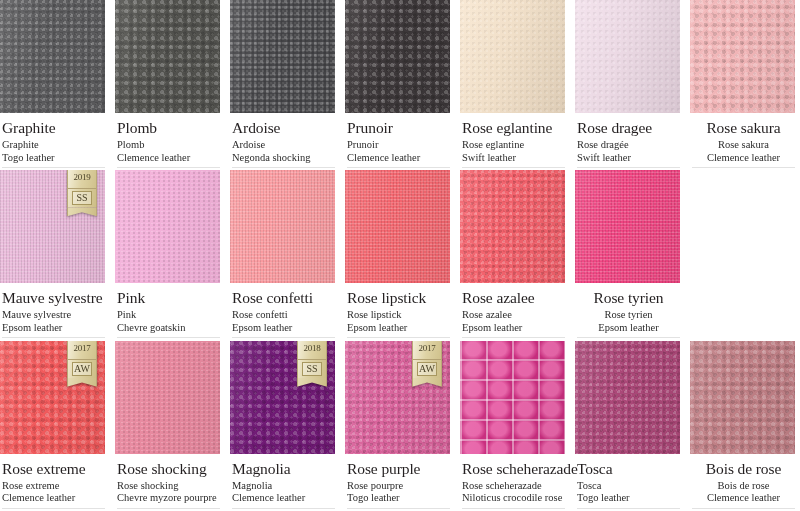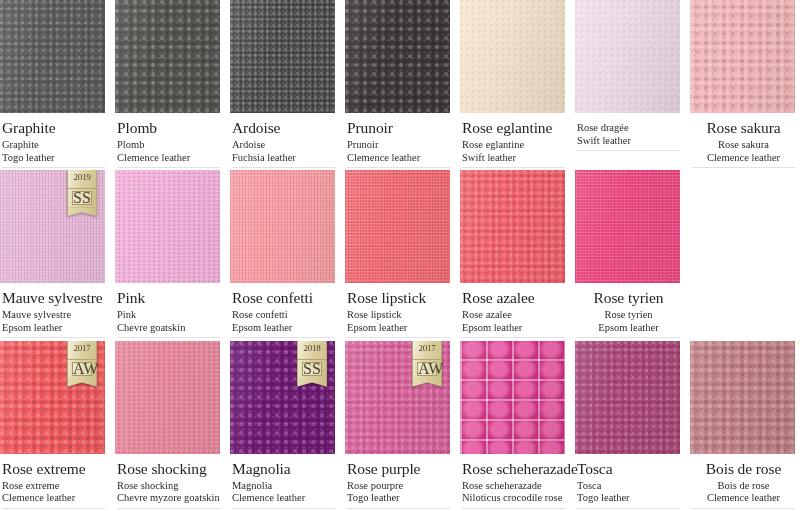--- a/index.html
+++ b/index.html
@@ -115,21 +115,21 @@
   }
   .ribbon .yr {
     font-size: 9px;
     line-height: 10px;
     color: #4a4228;
     letter-spacing: -0.2px;
     border-bottom: 1px solid #b3a273;
     padding-bottom: 6px;
   }
   .ribbon .ss {
-    font-size: 16px;
+    font-size: 10px;
     line-height: 12px;
     color: #4a4228;
     margin: 2px 4px 1px;
     border: 1px solid #a79councils;
     border: 1px solid #a7975f;
     background: rgba(255,255,255,.35);
   }
   .ribbon .tail {
     width: 30px; height: 9px;
     background: linear-gradient(100deg, #e6dcb4 0%, #cdbe87 100%);
@@ -199,21 +199,21 @@
       </div>
       <div class="cell">
         <div class="swatch grain-negonda" style="background: rgb(76, 76, 79);">
           <div class="tex"></div>
           <div class="sheen"></div>
         </div>
         <div class="textblock">
           <div class="title">Ardoise</div>
           <div class="sub">
             <span>Ardoise</span>
-            <span>Fuchsia leather</span>
+            <span>Negonda shocking</span>
           </div>
           <div class="rule"></div>
         </div>
       </div>
       <div class="cell">
         <div class="swatch grain-clemence" style="background: rgb(61, 56, 58);">
           <div class="tex"></div>
           <div class="sheen"></div>
         </div>
         <div class="textblock">
@@ -238,20 +238,21 @@
           </div>
           <div class="rule"></div>
         </div>
       </div>
       <div class="cell">
         <div class="swatch grain-swift" style="background: rgb(240, 220, 232);">
           <div class="tex"></div>
           <div class="sheen"></div>
         </div>
         <div class="textblock">
+          <div class="title">Rose dragee</div>
           <div class="sub">
             <span>Rose dragée</span>
             <span>Swift leather</span>
           </div>
           <div class="rule"></div>
         </div>
       </div>
       <div class="cell">
         <div class="swatch grain-clemence" style="background: rgb(241, 181, 183);">
           <div class="tex"></div>
@@ -384,21 +385,21 @@
       </div>
       <div class="cell">
         <div class="swatch grain-chevre" style="background: rgb(232, 138, 160);">
           <div class="tex"></div>
           <div class="sheen"></div>
         </div>
         <div class="textblock">
           <div class="title">Rose shocking</div>
           <div class="sub">
             <span>Rose shocking</span>
-            <span>Chevre myzore goatskin</span>
+            <span>Chevre myzore pourpre</span>
           </div>
           <div class="rule"></div>
         </div>
       </div>
       <div class="cell">
         <div class="swatch grain-clemence" style="background: #701a75;">
           <div class="tex"></div>
           <div class="sheen"></div>
           <div class="ribbon">
             <div class="body">

